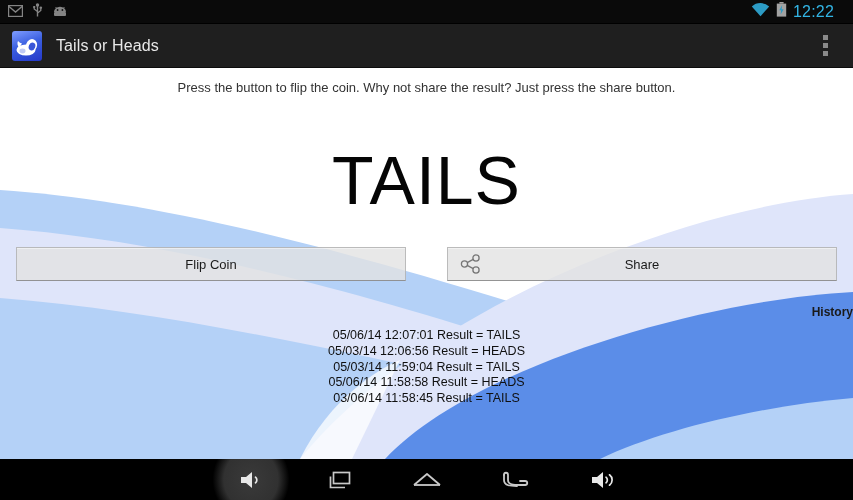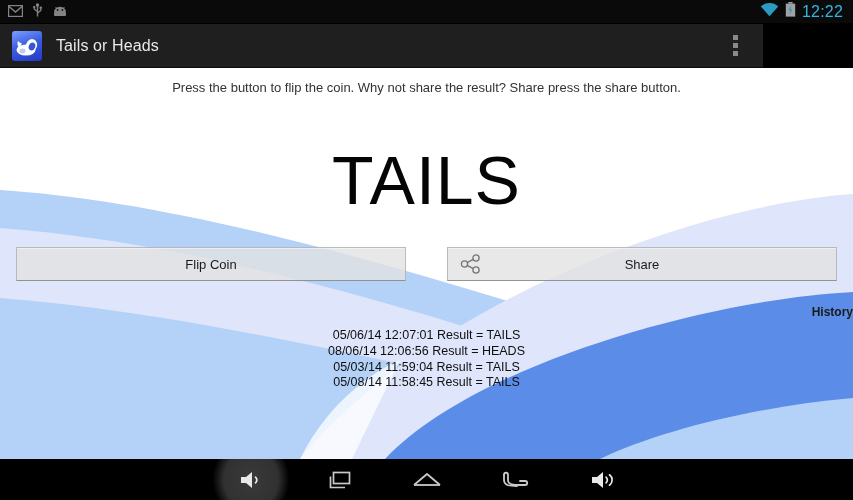--- a/index.html
+++ b/index.html
@@ -23,35 +23,35 @@
     display: flex; align-items: center;
     border-bottom: 1px solid #000;
   }
   #status-left {
     display: flex; align-items: center; gap: 9px;
     padding-left: 8px;
   }
   #status-right {
     margin-left: auto;
     display: flex; align-items: center; gap: 6px;
-    padding-right: 10px;
+    padding-right: 19px;
   }
   .sb-icon { display: block; opacity: .85; }
   #clock {
     color: #33b5e5;
     font-size: 16px;
     letter-spacing: .2px;
     line-height: 1;
     font-family: "Liberation Sans", sans-serif;
   }
 
   
   #action-bar {
     position: absolute; top: 24px; left: 0;
-    width: 763px; height: 44px;
+    width: 853px; height: 44px;
     background: #1f1f1f;
     display: flex; align-items: center;
     border-bottom: 1px solid #0c0c0c;
   }
   #app-icon {
     width: 30px; height: 30px;
     margin-left: 12px;
     border-radius: 3px;
     background: linear-gradient(160deg, #7f9dff 0%, #3b5fe0 45%, #2438c9 100%);
     position: relative;
@@ -265,21 +265,21 @@
 
       <path d="M853 224 C 700 232, 470 300, 385 391 L853 391 Z" fill="#5b8de8"></path>
 
       <path d="M853 330 C 760 338, 660 362, 600 391 L853 391 Z" fill="#b4d1f7"></path>
 
       <path d="M300 391 C 330 330, 380 300, 400 292 L352 391 Z" fill="#ffffff" opacity="0.75"></path>
     </svg>
 
     <div id="content-inner">
 
-      <div id="instruction">Press the button to flip the coin. Why not share the result? Share press the share button.</div>
+      <div id="instruction">Press the button to flip the coin. Why not share the result? Just press the share button.</div>
 
       <div id="result">TAILS</div>
 
       <div id="buttons-row">
         <div class="btn">
           <span class="btn-label">Flip Coin</span>
         </div>
         <div class="btn">
           <span id="share-icon-wrap">
             <svg width="22" height="20" viewBox="0 0 22 20">
@@ -291,23 +291,24 @@
             </svg>
           </span>
           <span class="btn-label">Share</span>
         </div>
       </div>
 
       <div id="history-title">History</div>
 
       <div id="history-list">
         <div class="history-item">05/06/14 12:07:01 Result = TAILS</div>
-        <div class="history-item">08/06/14 12:06:56 Result = HEADS</div>
+        <div class="history-item">05/03/14 12:06:56 Result = HEADS</div>
         <div class="history-item">05/03/14 11:59:04 Result = TAILS</div>
-        <div class="history-item">05/08/14 11:58:45 Result = TAILS</div>
+        <div class="history-item">05/06/14 11:58:58 Result = HEADS</div>
+        <div class="history-item">03/06/14 11:58:45 Result = TAILS</div>
       </div>
 
     </div>
   </div>
 
   <div id="nav-bar">
     <div id="nav-inner">
 
       <div class="nav-btn pressed">
         <span>

